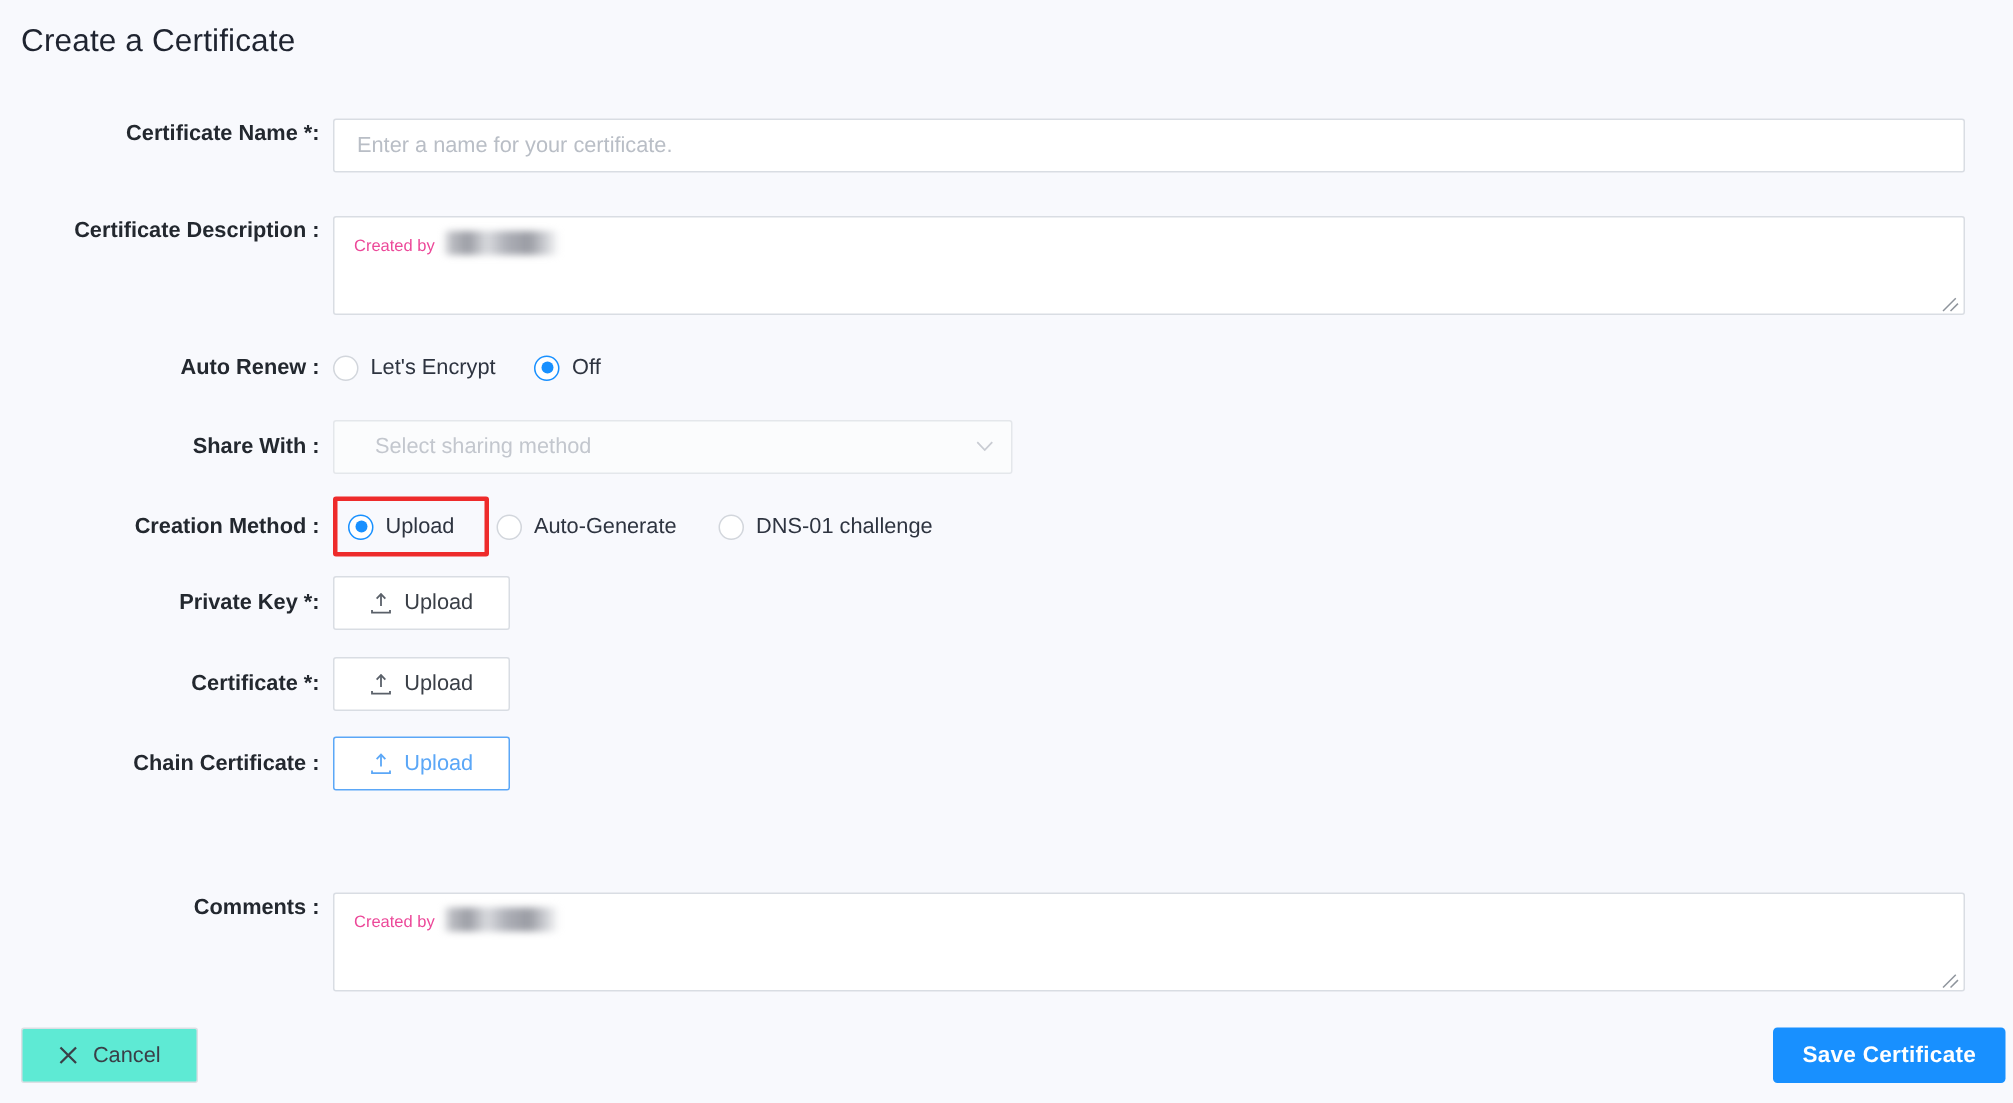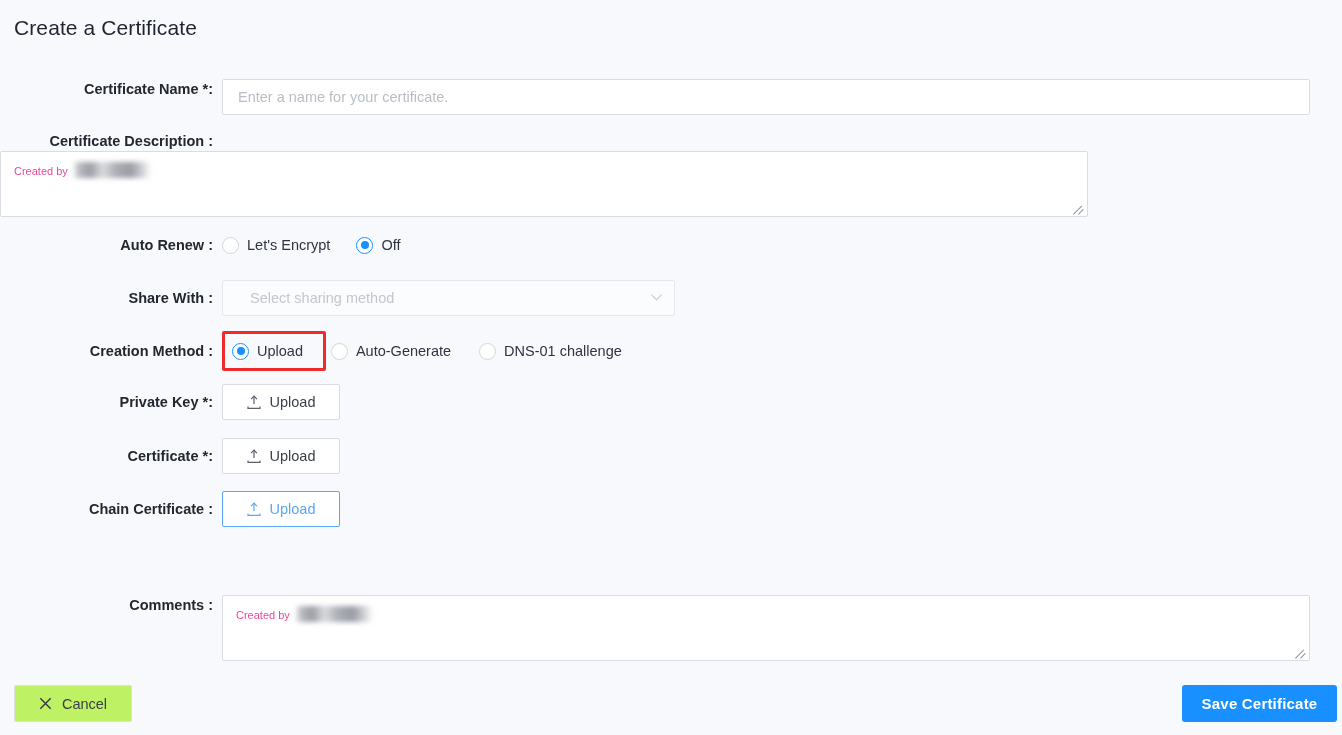--- a/index.html
+++ b/index.html
@@ -221,21 +221,21 @@
 
   
   .footer-btn-cancel {
     position: absolute;
     left: 14px;
     top: 685px;
     width: 118px;
     height: 37px;
     border: 1px solid #dcdfe4;
     border-radius: 2px;
-    background: #bef264;
+    background: #5eead4;
     display: flex;
     align-items: center;
     justify-content: center;
     gap: 10px;
     font-size: 14.5px;
     color: #3a3f47;
     cursor: pointer;
     font-family: "Liberation Sans", sans-serif;
   }
   .x-icon { width: 13px; height: 13px; display: block; }
@@ -265,21 +265,21 @@
 
   <div class="page-title">Create a Certificate</div>
 
   <div class="form-row" style="top:79px;">
     <div class="row-label">Certificate Name *:</div>
     <div class="row-field">
       <input class="text-input" type="text" placeholder="Enter a name for your certificate." style="">
     </div>
   </div>
 
-  <div class="form-row" style="top:131px;flex-direction:column;">
+  <div class="form-row" style="top:144px;">
     <div class="row-label">Certificate Description :</div>
     <div class="row-field">
       <div class="textarea-wrap">
         <div class="textarea-text"><span>Created by</span><span class="redacted"></span></div>
         <div class="resize-handle">
             <i></i>
             <i></i>
           </div>
       </div>
     </div>

